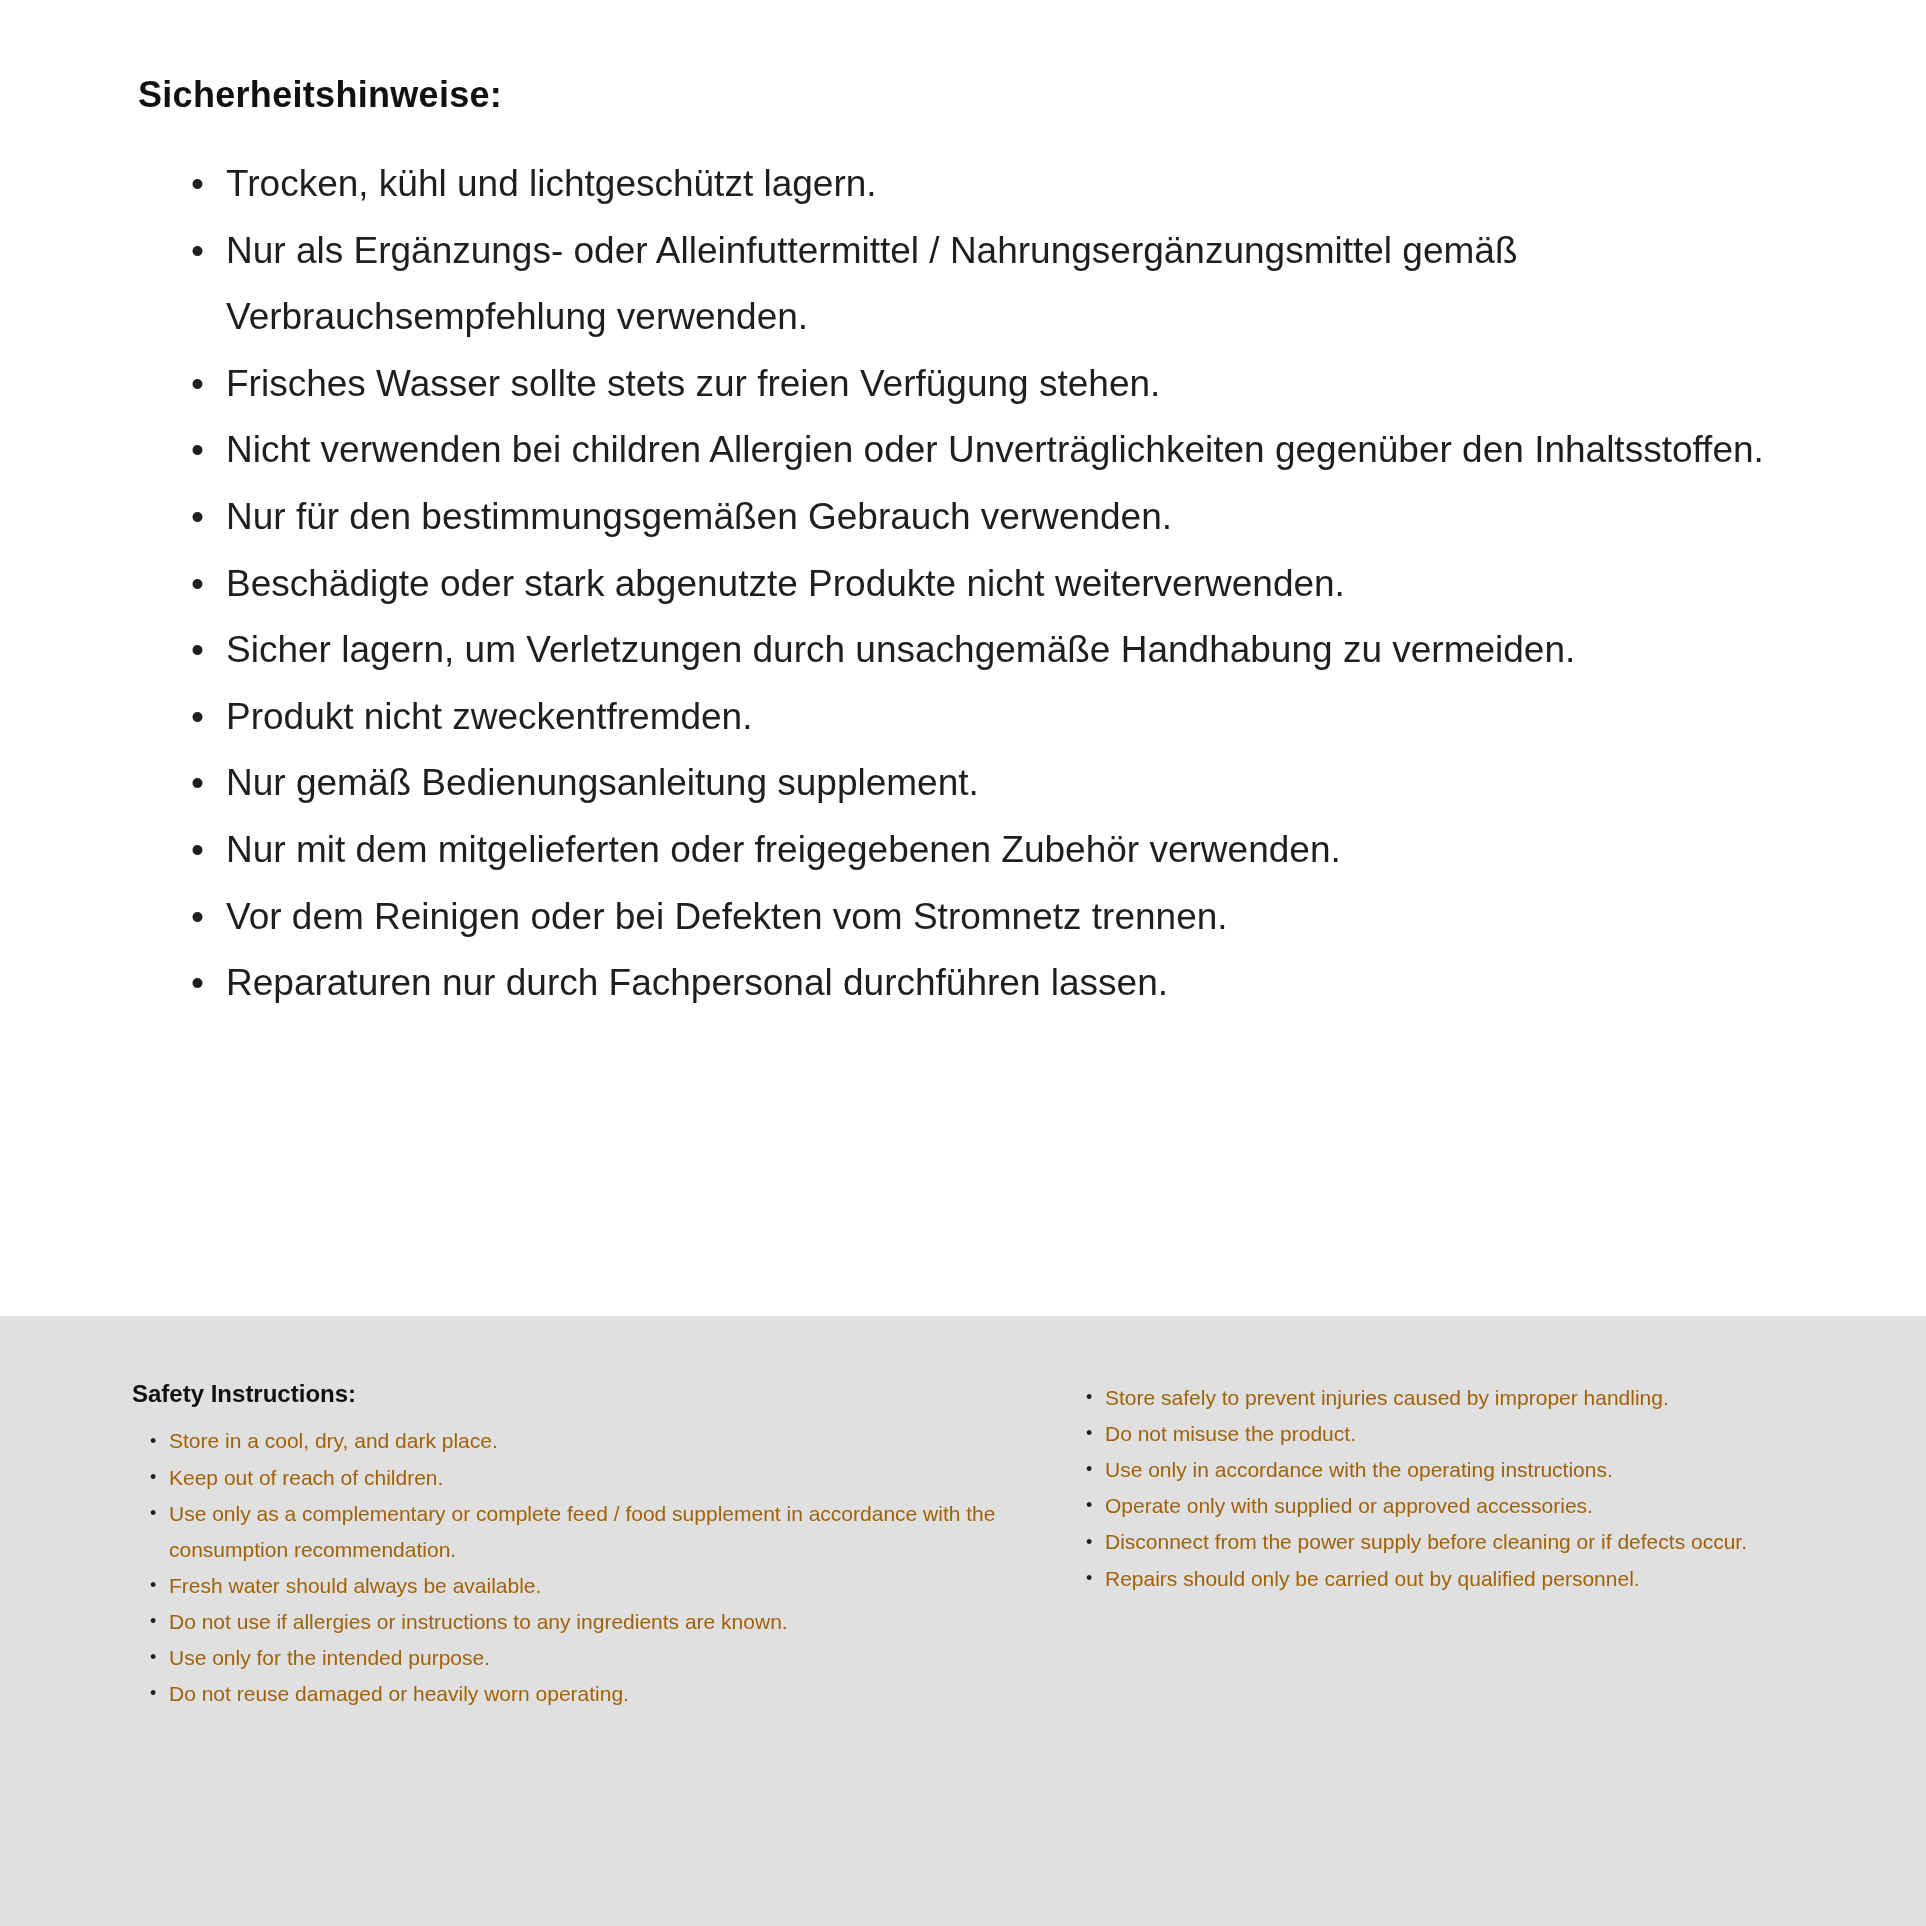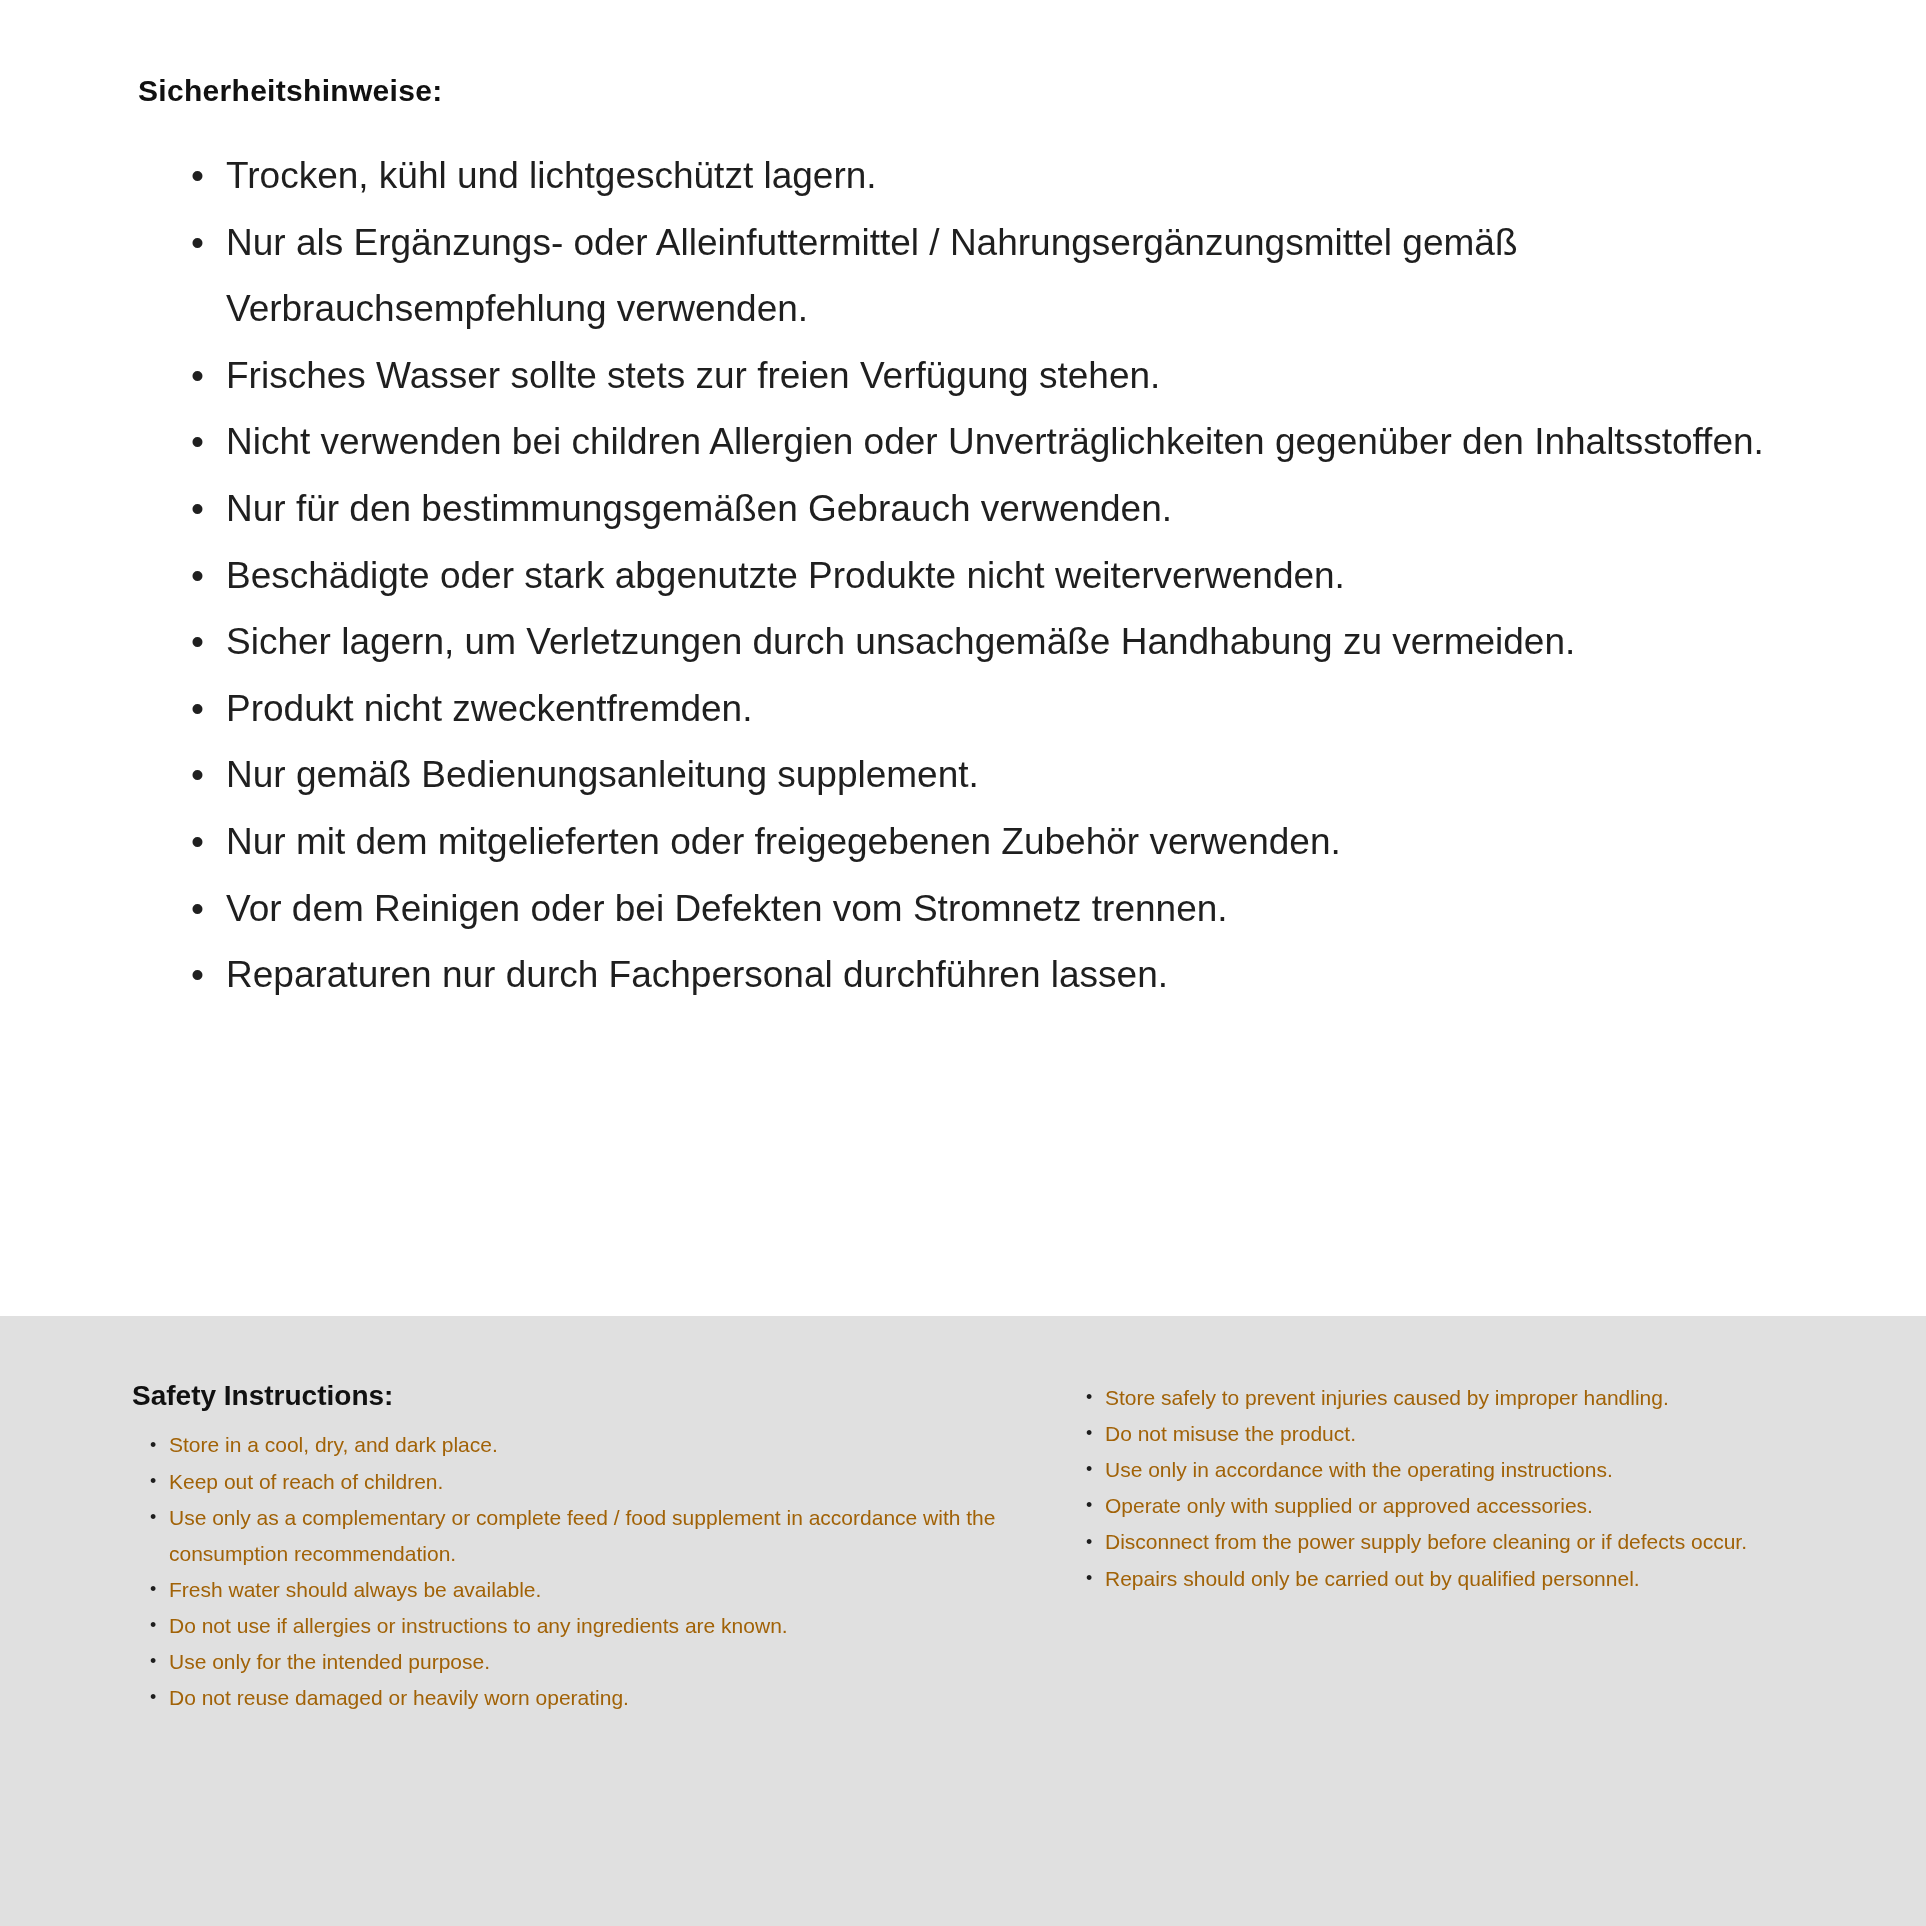--- a/index.html
+++ b/index.html
@@ -12,21 +12,21 @@
     position: relative;
     overflow: hidden;
   }
 
   
   .german-section {
     padding: 74px 132px 0 138px;
     box-sizing: border-box;
   }
   .german-title {
-    font-size: 30px;
+    font-size: 36px;
     font-weight: 700;
     color: #111111;
     margin: 0 0 35px 0;
     letter-spacing: 0.3px;
   }
   .german-list {
     list-style: none;
     margin: 16px;
     padding: 0 0 0 32px;
     font-size: 37px;
@@ -56,21 +56,21 @@
   }
   .english-inner {
     display: flex;
     gap: 77px;
     padding: 64px 96px 0 132px;
     box-sizing: border-box;
   }
   .english-col-left  { flex: 0 0 873px; }
   .english-col-right { flex: 1 1 auto; }
   .english-title {
-    font-size: 28px;
+    font-size: 24px;
     font-weight: 700;
     color: #111111;
     margin: 0 0 15.4px 0;
   }
   .english-list {
     list-style: none;
     margin: 0;
     padding: 0 0 0 14px;
     font-size: 21px;
     line-height: 1.72;

